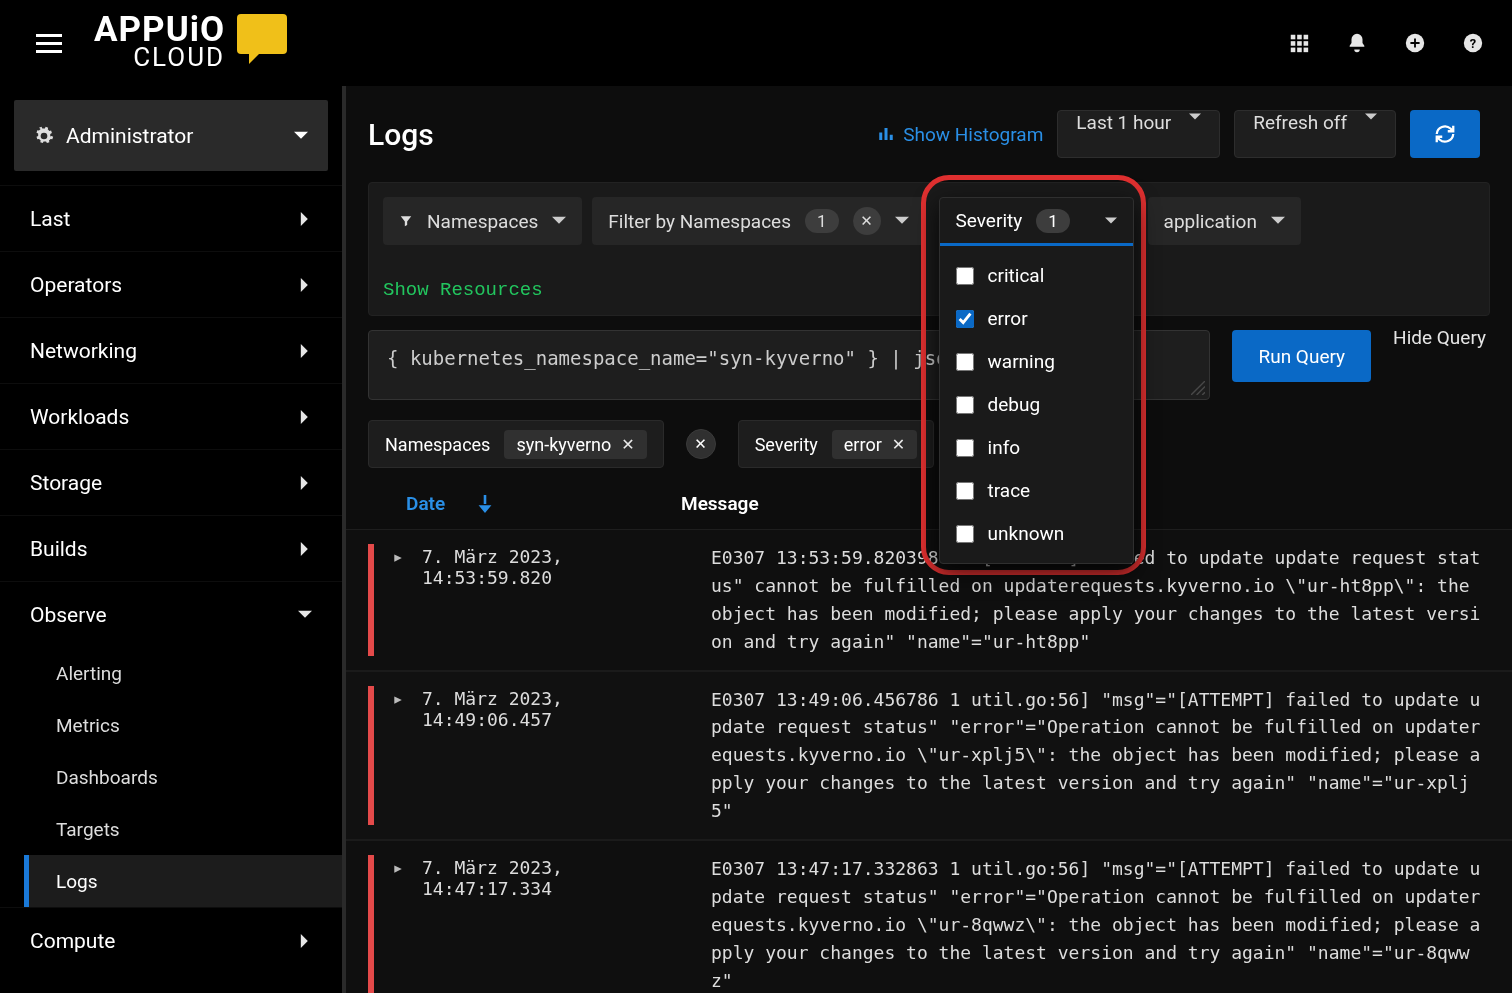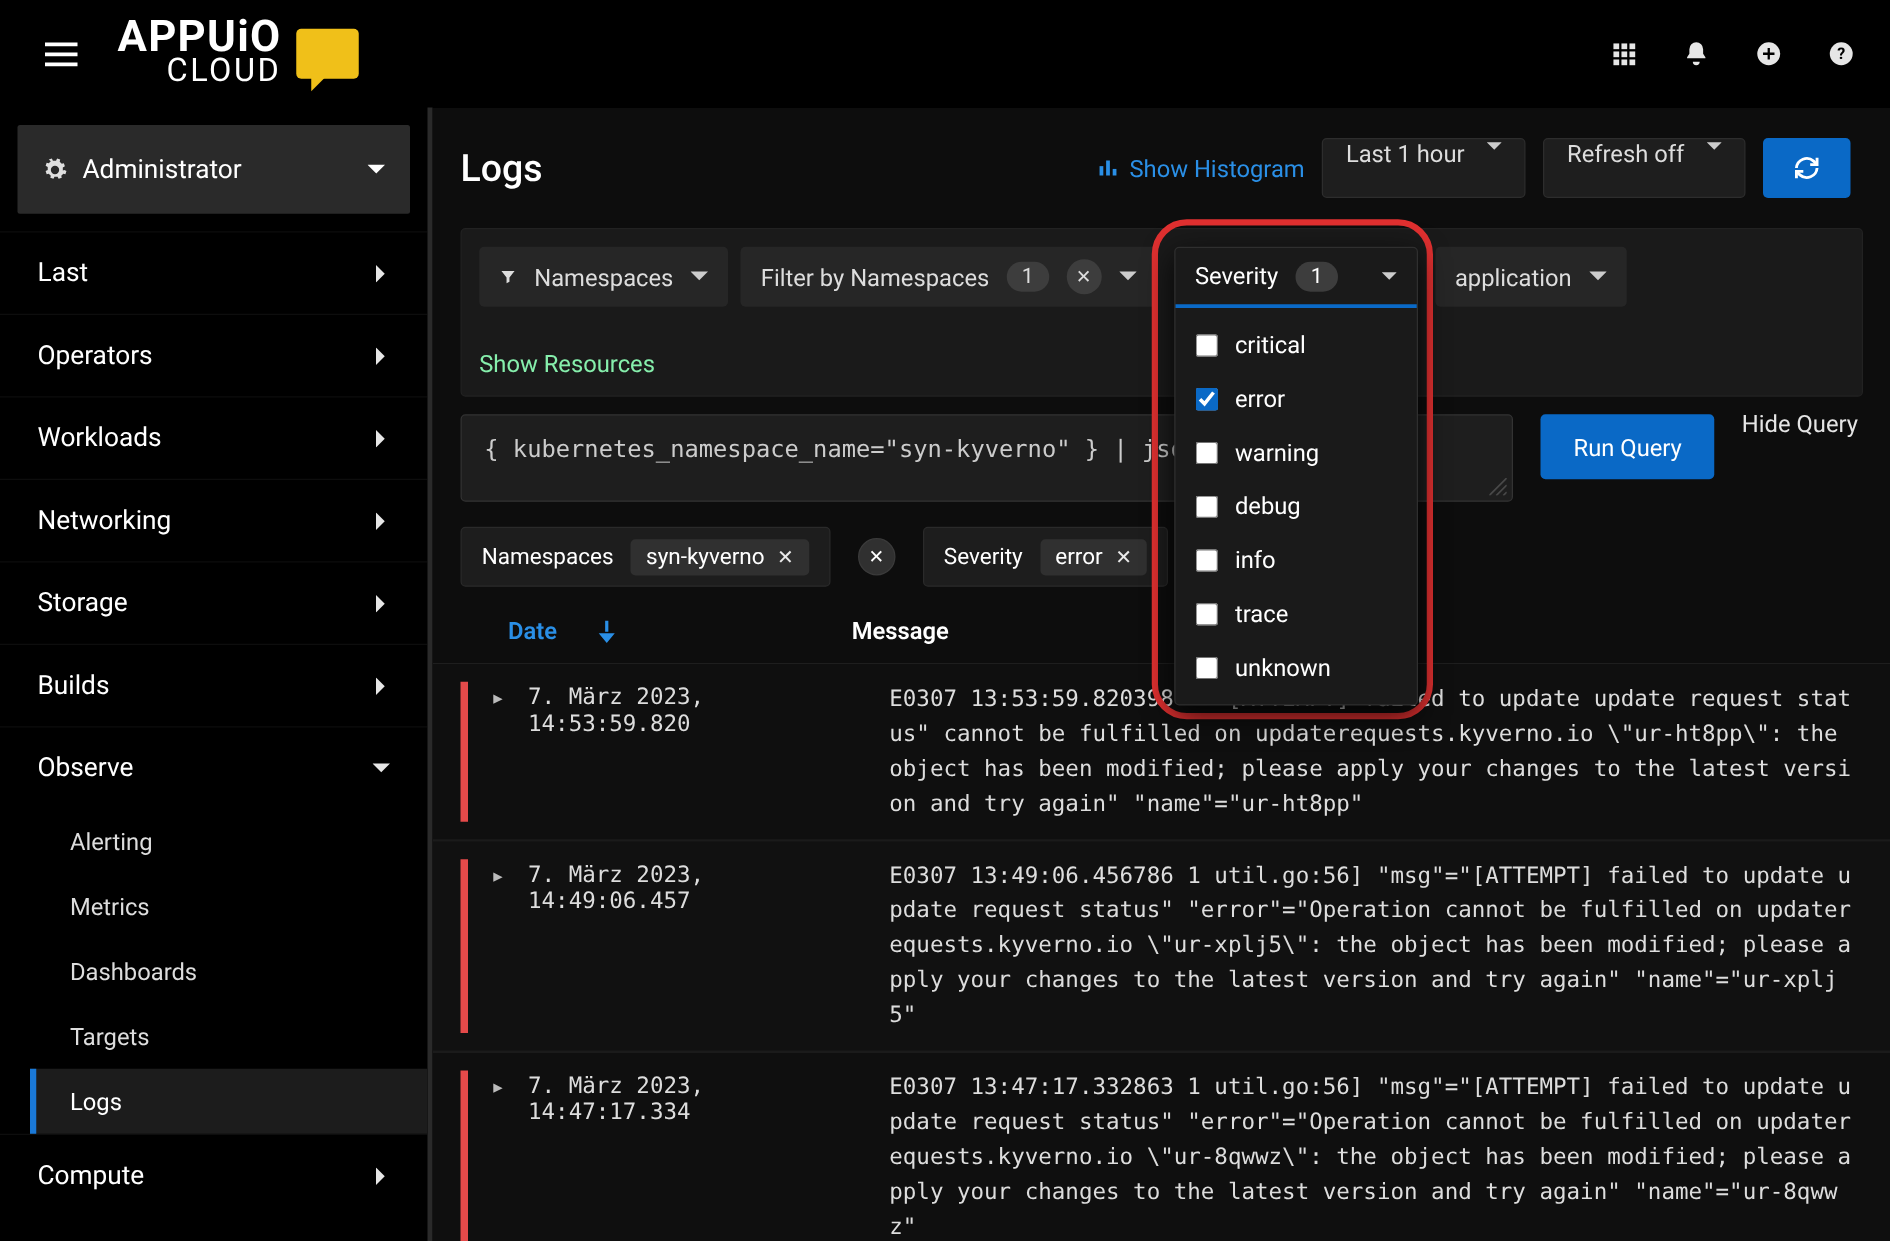--- a/index.html
+++ b/index.html
@@ -8,21 +8,21 @@
       background:#000; color:#fff; width:1512px; height:993px; overflow:hidden;
     }
     
     .topbar {
       height:86px; background:#000; display:flex; align-items:center; justify-content:space-between;
       padding:0 28px;
     }
     .topbar-left { display:flex; align-items:center; gap:24px; }
     .hamburger { display:flex; flex-direction:column; gap:5px; cursor:pointer; padding:8px; }
     .hamburger span { width:26px; height:3px; background:#fff; }
-    .logo { display:flex; align-items:center; gap:6px; }
+    .logo { display:flex; align-items:flex-start; gap:6px; }
     .logo-text { font-size:35px; font-weight:700; letter-spacing:1px; line-height:0.9; }
     .logo-sub  { font-size:26px; font-weight:400; letter-spacing:2px; margin-top:-4px; text-align:right; }
     .logo-col  { display:flex; flex-direction:column; align-items:flex-end; }
     .logo-bubble {
       width:50px; height:40px; background:#f0c019; border-radius:4px; position:relative; margin-left:6px;
     }
     .logo-bubble:after {
       content:""; position:absolute; left:12px; bottom:-10px;
       border-top:14px solid #f0c019; border-right:14px solid transparent;
     }
@@ -82,21 +82,21 @@
       padding:0 16px; font-size:19px; color:#ddd; cursor:pointer;
     }
     .fchip svg { width:14px; height:14px; }
     .badge { background:#3d3d3d; border-radius:16px; padding:2px 12px; font-size:17px; }
     .clearx {
       background:#3d3d3d; width:28px; height:28px; border-radius:50%; display:flex;
       align-items:center; justify-content:center; cursor:pointer; font-size:15px;
     }
     .fgroup { display:flex; align-items:center; gap:10px; }
     .funnel { width:18px; height:18px; }
-    .show-res { color:#86efac; font-size:19px; cursor:pointer; margin-top:4px; }
+    .show-res { color:#22c55e; font-size:19px; cursor:pointer; margin-top:4px;font-family:Liberation Mono, monospace; }
     .hide-query { color:#e5e5e5; font-size:19px; cursor:pointer; float:right; margin:10px 26px 0 0; }
     .query-row { display:flex; gap:22px; padding:14px 22px 0; align-items:flex-start; }
     .query-box {
       flex:1; background:#1e1e1e; border:1px solid #333; border-radius:4px; padding:16px 18px;
       font-family:"SFMono-Regular",Menlo,Consolas,monospace; font-size:19px; color:#ccc; position:relative;
       height:70px;
     }
     .resize-handle { position:absolute; right:4px; bottom:4px; width:14px; height:14px; opacity:0.4; }
     .run-btn {
       background:#0a69c6; color:#fff; height:52px; padding:0 26px; border-radius:4px;
@@ -215,27 +215,27 @@
             <path d="M2 0l5 5-5 5z"></path>
           </svg>
         </div>
         <div class="nav-item">
           <span>Operators</span>
           <svg viewBox="0 0 10 10" fill="#fff">
             <path d="M2 0l5 5-5 5z"></path>
           </svg>
         </div>
         <div class="nav-item">
+          <span>Networking</span>
+          <svg viewBox="0 0 10 10" fill="#fff">
+            <path d="M2 0l5 5-5 5z"></path>
+          </svg>
+        </div>
+        <div class="nav-item">
           <span>Workloads</span>
-          <svg viewBox="0 0 10 10" fill="#fff">
-            <path d="M2 0l5 5-5 5z"></path>
-          </svg>
-        </div>
-        <div class="nav-item">
-          <span>Networking</span>
           <svg viewBox="0 0 10 10" fill="#fff">
             <path d="M2 0l5 5-5 5z"></path>
           </svg>
         </div>
         <div class="nav-item">
           <span>Storage</span>
           <svg viewBox="0 0 10 10" fill="#fff">
             <path d="M2 0l5 5-5 5z"></path>
           </svg>
         </div>

